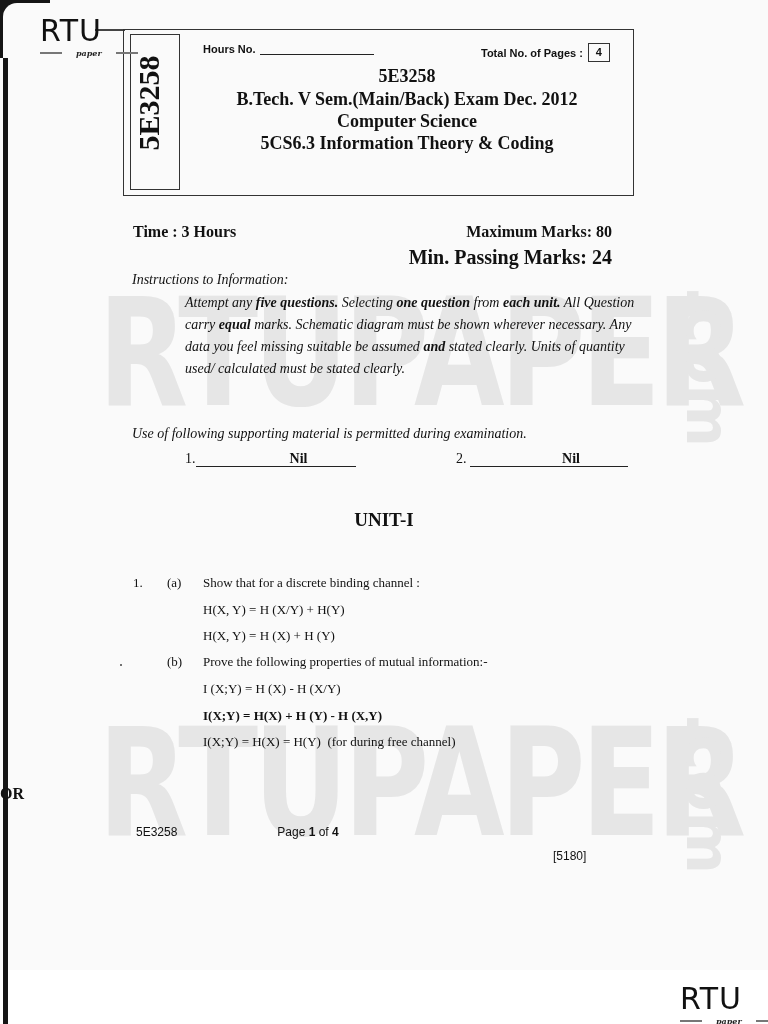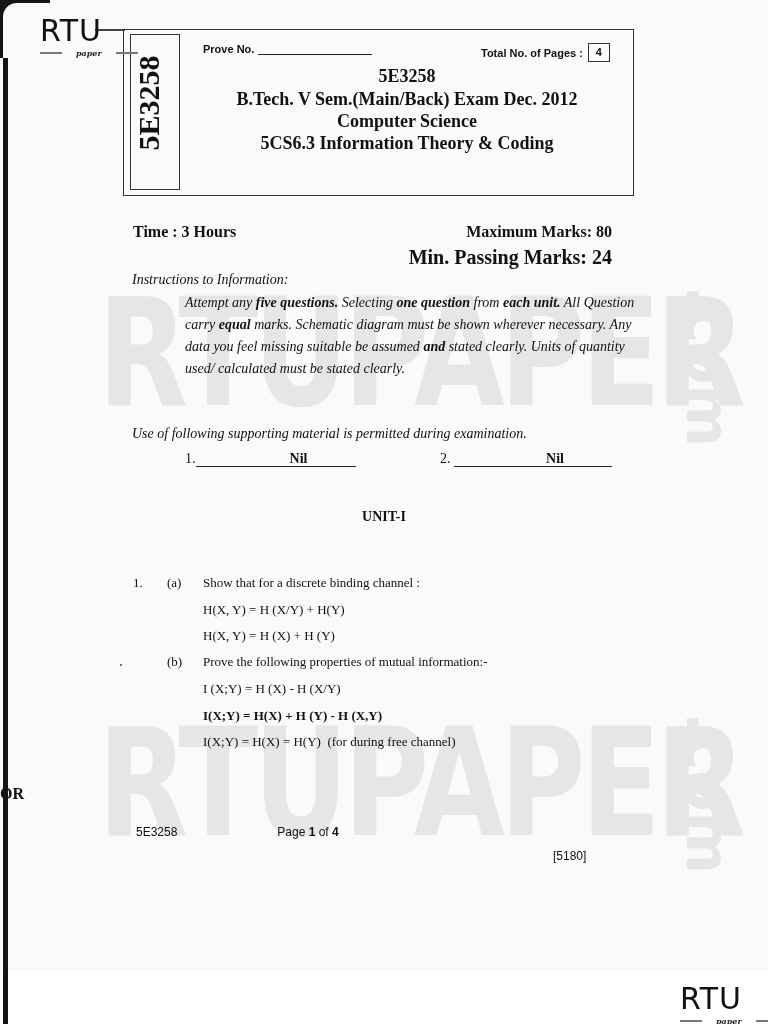--- a/index.html
+++ b/index.html
@@ -37,23 +37,23 @@
     
     .abs { position: absolute; z-index: 2; white-space: nowrap; }
     .b { font-weight: bold; }
     .time { left: 133px; top: 223px; font-size: 16px; font-weight: bold; }
     .maxm { right: 156px; top: 223px; font-size: 16px; font-weight: bold; }
     .minp { right: 156px; top: 246px; font-size: 20px; font-weight: bold; }
     .instr-h { left: 132px; top: 272px; font-size: 14px; font-style: italic; }
     .instr { left: 185px; top: 292px; width: 460px; font-size: 14px; font-style: italic; line-height: 22px; white-space: normal; }
     .use { left: 132px; top: 426px; font-size: 14px; font-style: italic; }
     .mat1 { left: 185px; top: 451px; font-size: 14px; }
-    .mat2 { left: 440px; top: 451px; font-size: 14px; }
+    .mat2 { left: 456px; top: 451px; font-size: 14px; }
     .mat-line { display: inline-block; border-bottom: 1.5px solid #222; text-align: right; font-weight: bold; line-height: 14px; }
-    .unit { left: 0; width: 768px; text-align: center; top: 509px; font-size: 14px; font-weight: bold; }
+    .unit { left: 0; width: 768px; text-align: center; top: 509px; font-size: 19px; font-weight: bold; }
 
     .q { font-size: 13px; line-height: 1; }
     .qnum { left: 133px; top: 576px; }
     .qa { left: 167px; top: 576px; }
     .qb { left: 167px; top: 655px; }
     .qt { left: 203px; }
     .or { left: 0; width: 655px; text-align: left; top: 785px; font-size: 16px; font-weight: bold; }
 
     .foot { font-family: "Liberation Sans", sans-serif; font-size: 12px; top: 825px; }
     .foot-l { left: 136px; }
@@ -81,21 +81,21 @@
     <span class="bar"></span>
   </div>
 </div>
 <div style="position:absolute; left:95px; top:29px; width:30px; height:1.5px; background:#444; z-index:1;"></div>
 
 <div class="outer-box"></div>
 <div class="code-box"></div>
 <div class="code-vert">5E3258</div>
 
 <div class="roll">
-  <span>Prove No.</span><span class="roll-line"></span>
+  <span>Hours No.</span><span class="roll-line"></span>
 </div>
 <div class="pages">
   <span>Total No. of Pages :</span>
   <span class="pages-box">4</span>
 </div>
 
 <div class="head-center" style="top:67px;">5E3258</div>
 <div class="head-center" style="top:90px;">B.Tech. V Sem.(Main/Back) Exam Dec. 2012</div>
 <div class="head-center" style="top:112px;">Computer Science</div>
 <div class="head-center" style="top:134px;">5CS6.3 Information Theory &amp; Coding</div>

